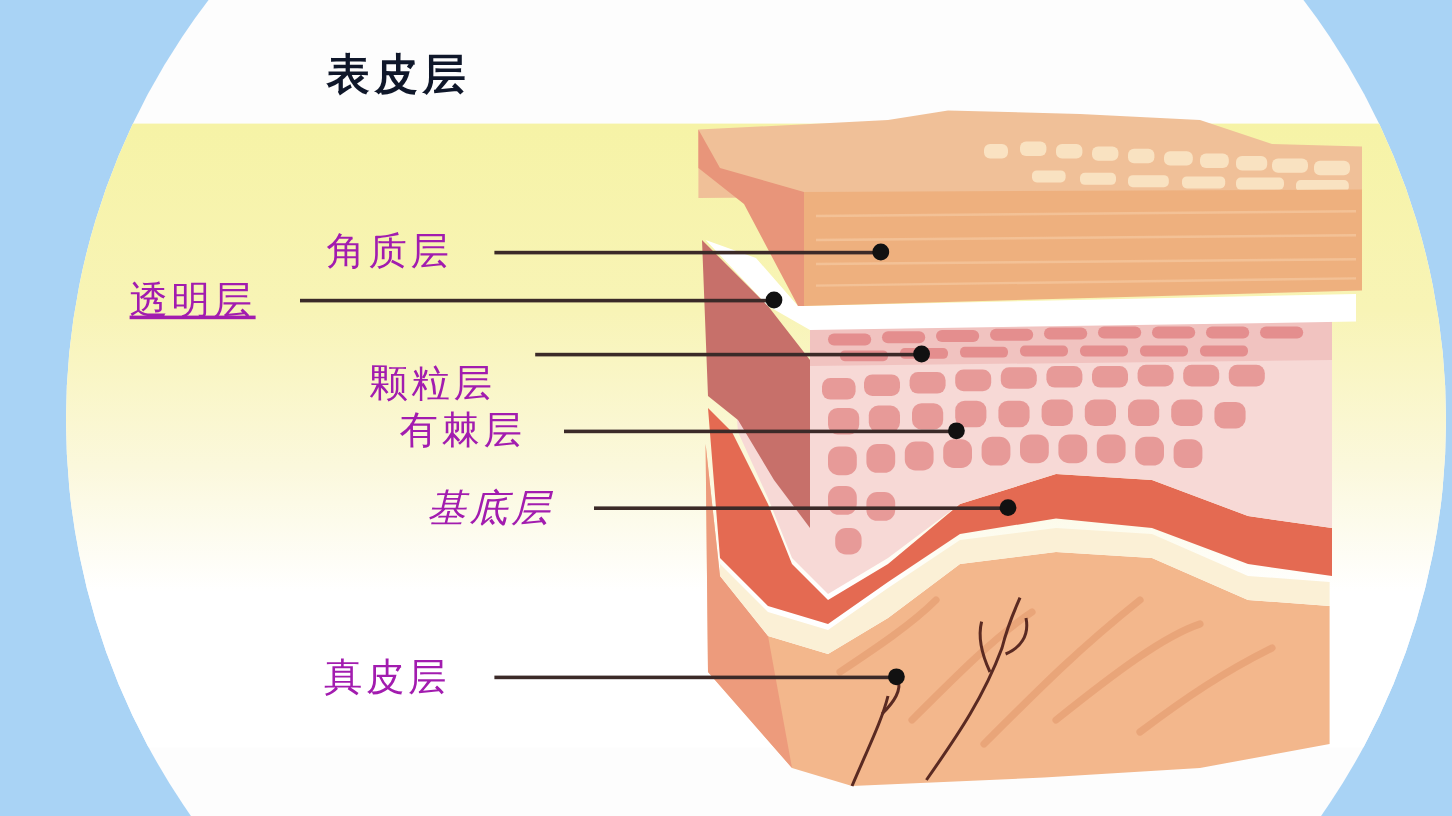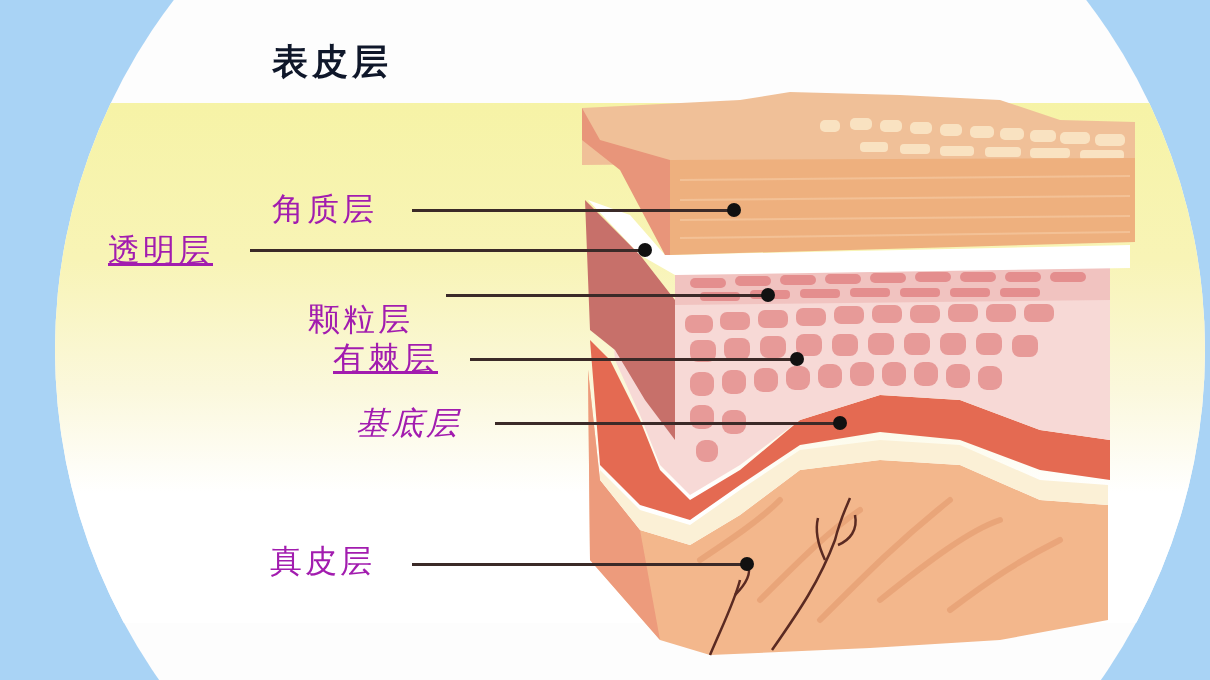--- a/index.html
+++ b/index.html
@@ -163,23 +163,23 @@
 <div class="dot" style="left:734px;top:209px;"></div>
 
 <div class="label" style="left:108px;top:234px;text-decoration:underline;">透明层</div>
 <div class="leader" style="left:250px;top:249px;width:395px;"></div>
 <div class="dot" style="left:645px;top:249px;"></div>
 
 <div class="label" style="left:308px;top:279px;margin-top:24px;">颗粒层</div>
 <div class="leader" style="left:446px;top:294px;width:322px;"></div>
 <div class="dot" style="left:768px;top:294px;"></div>
 
-<div class="label" style="left:333px;top:342px;text-decoration:underline;">有棘层</div>
+<div class="label" style="left:333px;top:342px;">有棘层</div>
 <div class="leader" style="left:470px;top:358px;width:327px;"></div>
 <div class="dot" style="left:797px;top:358px;"></div>
 
 <div class="label" style="left:356px;top:407px;font-style:italic;">基底层</div>
 <div class="leader" style="left:495px;top:422px;width:345px;"></div>
 <div class="dot" style="left:840px;top:422px;"></div>
 
-<div class="label" style="left:270px;top:548px;font-family:Liberation Mono, monospace;">真皮层</div>
+<div class="label" style="left:270px;top:548px;">真皮层</div>
 <div class="leader" style="left:412px;top:563px;width:335px;"></div>
 <div class="dot" style="left:747px;top:563px;"></div>
 
 </body></html>

